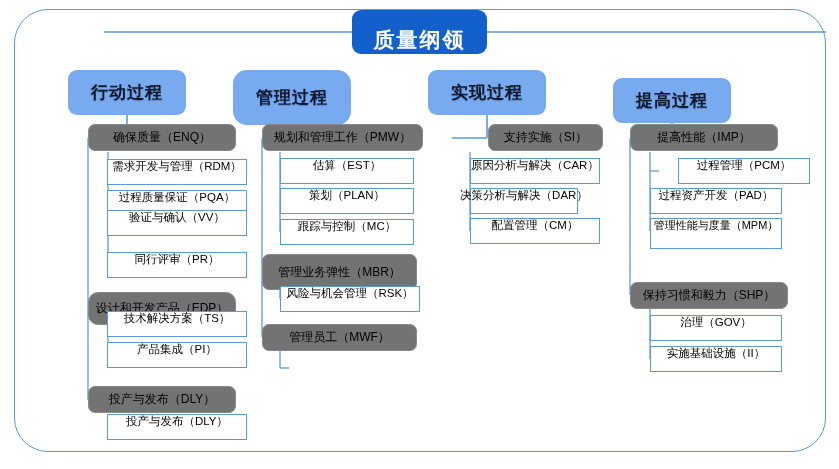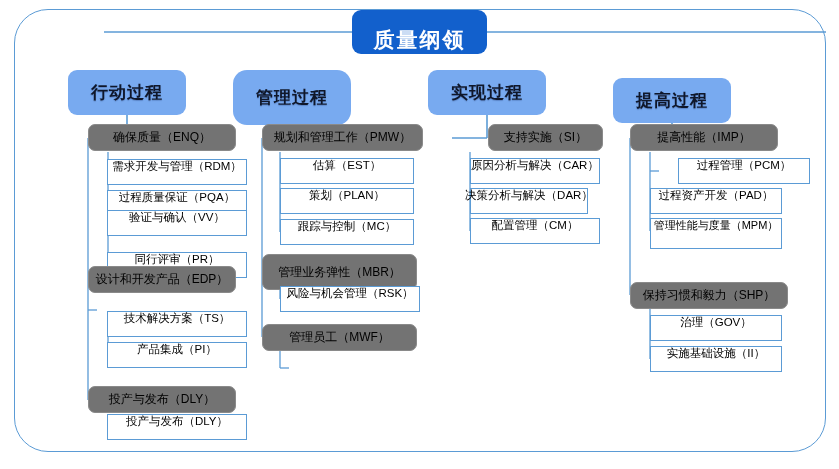--- a/index.html
+++ b/index.html
@@ -175,21 +175,21 @@
   <div class="lbox" style="left:107px;top:190px;width:140px;height:26px;">
     <span>过程质量保证（PQA）</span>
   </div>
   <div class="lbox" style="left:107px;top:210px;width:140px;height:26px;">
     <span>验证与确认（VV）</span>
   </div>
   <div class="lbox" style="left:107px;top:252px;width:140px;height:26px;">
     <span>同行评审（PR）</span>
   </div>
 
-  <div class="gbox" style="left:88px;top:266px;width:148px;height:27px;">
+  <div class="gbox" style="left:88px;top:292px;width:148px;height:33px;border-radius:10px;">
     <span>设计和开发产品（EDP）</span>
   </div>
   <div class="lbox" style="left:107px;top:311px;width:140px;height:26px;">
     <span>技术解决方案（TS）</span>
   </div>
   <div class="lbox" style="left:107px;top:342px;width:140px;height:26px;">
     <span>产品集成（PI）</span>
   </div>
 
   <div class="gbox" style="left:88px;top:386px;width:148px;height:27px;">
@@ -222,21 +222,21 @@
   <div class="gbox" style="left:262px;top:324px;width:155px;height:27px;">
     <span>管理员工（MWF）</span>
   </div>
 
   <div class="gbox" style="left:452px;top:124px;width:115px;height:27px;margin-left:36px;">
     <span>支持实施（SI）</span>
   </div>
   <div class="lbox" style="left:470px;top:158px;width:130px;height:26px;">
     <span>原因分析与解决（CAR）</span>
   </div>
-  <div class="lbox" style="left:470px;top:188px;width:118px;height:26px;">
+  <div class="lbox" style="left:470px;top:188px;width:108px;height:26px;">
     <span>决策分析与解决（DAR）</span>
   </div>
   <div class="lbox" style="left:470px;top:218px;width:130px;height:26px;">
     <span>配置管理（CM）</span>
   </div>
 
   <div class="gbox" style="left:630px;top:124px;width:148px;height:27px;">
     <span>提高性能（IMP）</span>
   </div>
   <div class="lbox" style="left:650px;top:158px;width:132px;height:26px;margin-left:28px;">

